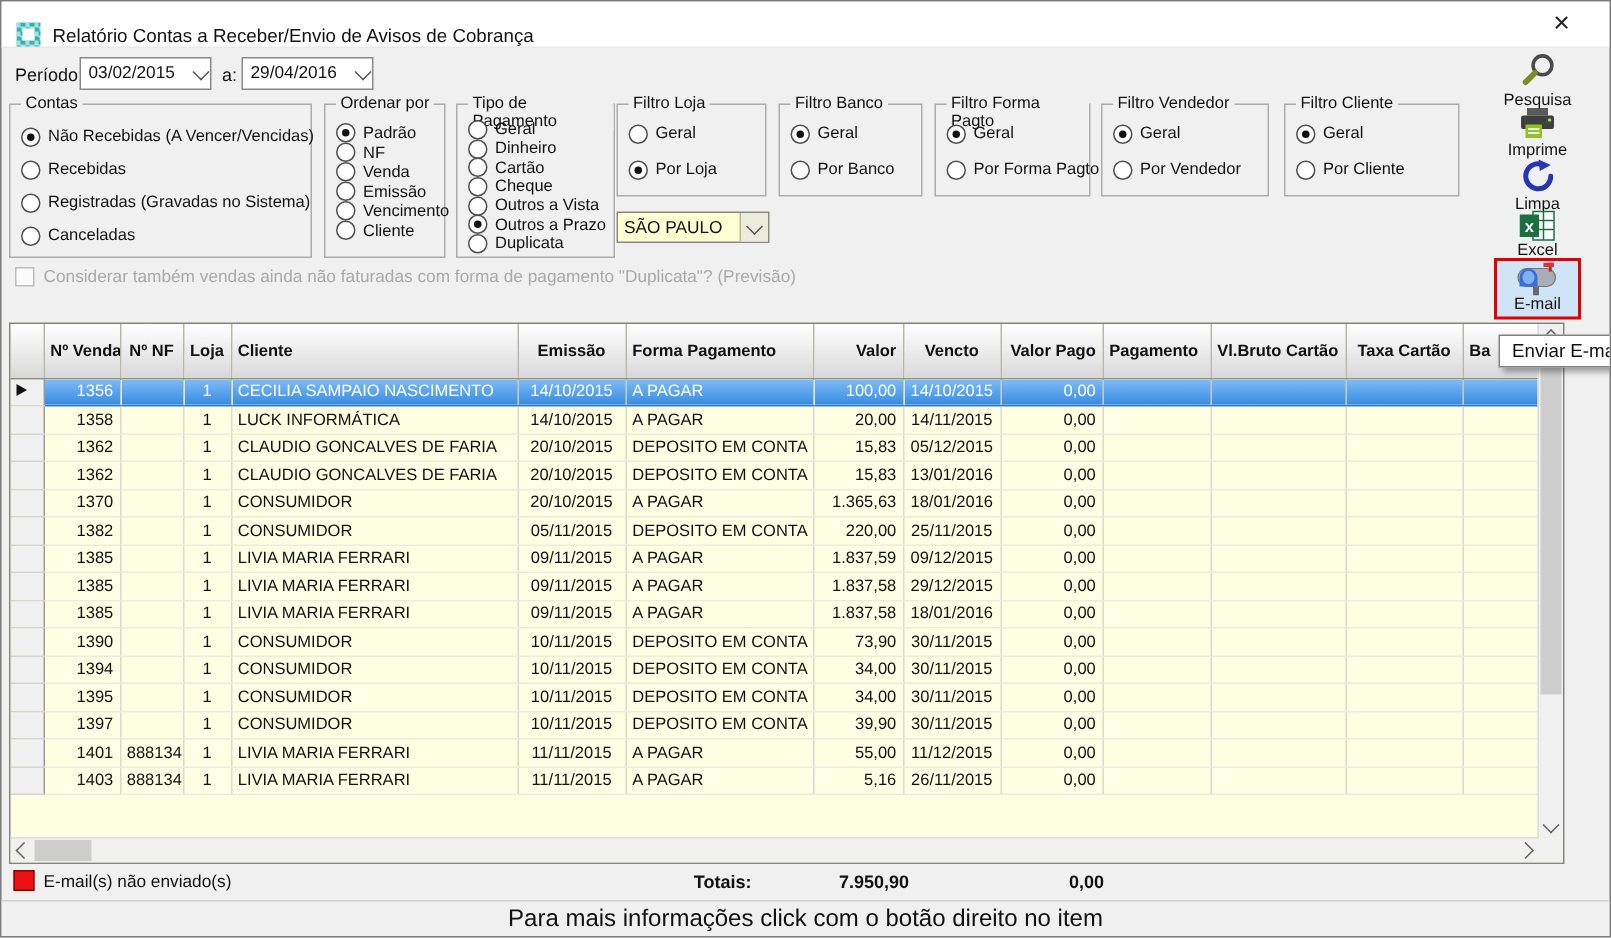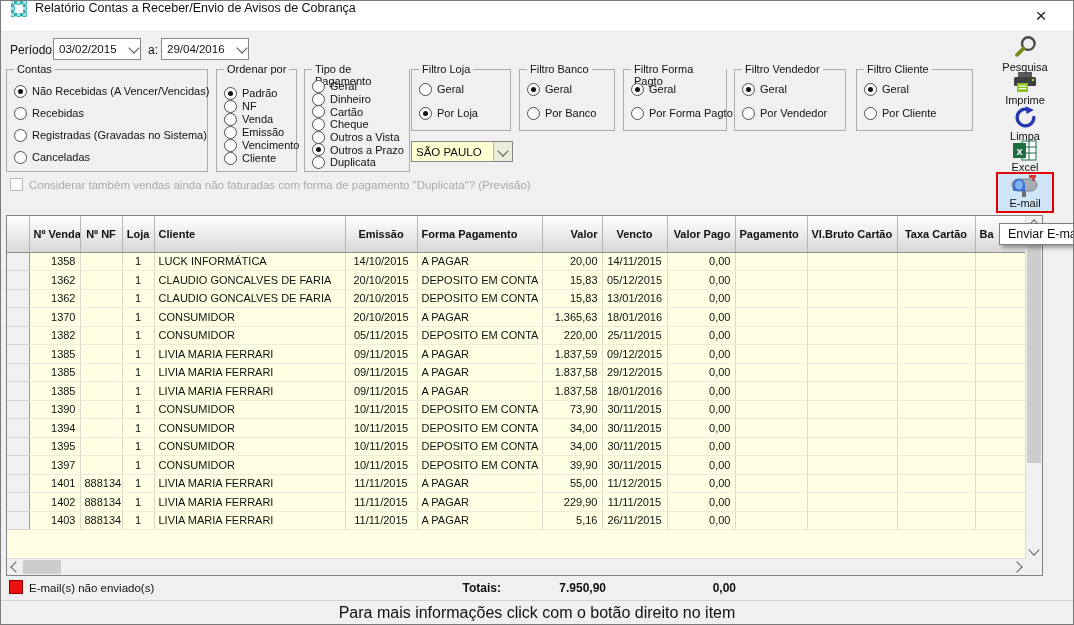--- a/index.html
+++ b/index.html
@@ -1,20 +1,20 @@
 <!DOCTYPE html>
 <html><head>
 <meta charset="utf-8">
 <style>
   html,body{margin:0;padding:0;}
   body{width:1074px;height:625px;font-family:"Liberation Sans",sans-serif;background:#fff;overflow:hidden;}
   .window{position:relative;width:1072px;height:623px;border:1px solid #7a7a7a;background:#f0f0f0;overflow:hidden;}
 
   
-  .titlebar{position:absolute;left:0;top:0;width:100%;height:30px;background:#ffffff;border-bottom:1px solid #e9e9e9;display:flex;align-items:flex-start;}
+  .titlebar{position:absolute;left:0;top:0;width:100%;height:30px;background:#ffffff;border-bottom:1px solid #e9e9e9;display:flex;align-items:flex-end;}
   .app-icon{width:16px;height:16px;margin:0 8px 0 10px;position:relative;background:conic-gradient(#35b0b0 25%,#a8e0e0 0 50%,#35b0b0 0 75%,#a8e0e0 0);background-size:6px 6px;}
   .app-icon::after{content:"";position:absolute;inset:4px;background:#fff;}
   .title-text{font-size:12.5px;color:#111;}
   .close-btn{position:absolute;right:12px;top:0;width:40px;height:30px;display:flex;align-items:center;justify-content:center;font-size:19px;color:#222;cursor:default;}
 
   
   .lbl{font-size:12px;color:#111;}
   .periodo-label{position:absolute;left:9px;top:42px;}
   .combo{position:absolute;display:flex;align-items:center;border:1px solid #878787;background:#fff;font-size:11.5px;color:#111;padding-left:5px;box-sizing:border-box;}
   .combo .chev{width:7px;height:7px;border-right:1.4px solid #555;border-bottom:1.4px solid #555;transform:rotate(45deg);margin:-3px 2px 0 auto;}
@@ -32,21 +32,21 @@
   .radio-row{display:flex;align-items:center;gap:5px;font-size:11px;color:#111;white-space:nowrap;}
   .rb{flex:0 0 auto;width:11px;height:11px;border:1px solid #4e4e4e;border-radius:50%;background:#fff;box-sizing:content-box;}
   .rb.sel{position:relative;}
   .rb.sel::after{content:"";position:absolute;width:5px;height:5px;background:#111;border-radius:50%;margin:3px;display:block;}
   .rb.sel{position:relative;display:inline-block;}
   .gb-contas{left:5px;top:68px;width:202px;height:103px;text-align:right;}
   .gb-contas .radio-row{height:22px;}
   .gb-contas .opts{top:10px;}
   .gb-ordenar{left:215px;top:68px;width:81px;height:103px;}
   .gb-ordenar .radio-row{height:13px;}
-  .gb-ordenar .opts{top:12px;justify-content:center;}
+  .gb-ordenar .opts{top:12px;}
   .gb-tipo{left:303px;top:68px;width:106px;height:103px;}
   .gb-tipo .radio-row{height:12.7px;}
   .gb-tipo .opts{top:10px;}
   .gb-filter{height:62px;}
   .gb-filter .radio-row{height:24px;}
   .gb-filter .opts{top:7px;}
   .gb-floja{left:410px;top:68px;width:100px;}
   .gb-fbanco{left:518px;top:68px;width:96px;}
   .gb-fforma{left:622px;top:68px;width:104px;}
   .gb-fvend{left:733px;top:68px;width:112px;}
@@ -367,20 +367,36 @@
             <th class="al-r">Valor</th>
             <th class="al-c">Vencto</th>
             <th class="al-r">Valor Pago</th>
             <th class="al-l">Pagamento</th>
             <th class="al-l">Vl.Bruto Cartão</th>
             <th class="al-c">Taxa Cartão</th>
             <th class="al-l">Ba</th>
           </tr>
         </thead>
       <tbody id="grid-body">
+          <tr class="sel">
+            <td class="ind"><span class="tri"></span></td>
+            <td class="al-r">1356</td>
+            <td class="al-r"></td>
+            <td class="al-c">1</td>
+            <td class="al-l">CECILIA SAMPAIO NASCIMENTO</td>
+            <td class="al-c">14/10/2015</td>
+            <td class="al-l">A PAGAR</td>
+            <td class="al-r">100,00</td>
+            <td class="al-c">14/10/2015</td>
+            <td class="al-r">0,00</td>
+            <td class="al-l"></td>
+            <td class="al-l"></td>
+            <td class="al-c"></td>
+            <td class="al-l"></td>
+          </tr>
           <tr>
             <td class="ind"></td>
             <td class="al-r">1358</td>
             <td class="al-r"></td>
             <td class="al-c">1</td>
             <td class="al-l">LUCK INFORMÁTICA</td>
             <td class="al-c">14/10/2015</td>
             <td class="al-l">A PAGAR</td>
             <td class="al-r">20,00</td>
             <td class="al-c">14/11/2015</td>
@@ -569,36 +585,20 @@
           <tr>
             <td class="ind"></td>
             <td class="al-r">1401</td>
             <td class="al-r">888134</td>
             <td class="al-c">1</td>
             <td class="al-l">LIVIA MARIA FERRARI</td>
             <td class="al-c">11/11/2015</td>
             <td class="al-l">A PAGAR</td>
             <td class="al-r">55,00</td>
             <td class="al-c">11/12/2015</td>
-            <td class="al-r">0,00</td>
-            <td class="al-l"></td>
-            <td class="al-l"></td>
-            <td class="al-c"></td>
-            <td class="al-l"></td>
-          </tr>
-          <tr>
-            <td class="ind"></td>
-            <td class="al-r">1402</td>
-            <td class="al-r">888134</td>
-            <td class="al-c">1</td>
-            <td class="al-l">LIVIA MARIA FERRARI</td>
-            <td class="al-c">11/11/2015</td>
-            <td class="al-l">A PAGAR</td>
-            <td class="al-r">229,90</td>
-            <td class="al-c">11/11/2015</td>
             <td class="al-r">0,00</td>
             <td class="al-l"></td>
             <td class="al-l"></td>
             <td class="al-c"></td>
             <td class="al-l"></td>
           </tr>
           <tr>
             <td class="ind"></td>
             <td class="al-r">1403</td>
             <td class="al-r">888134</td>

